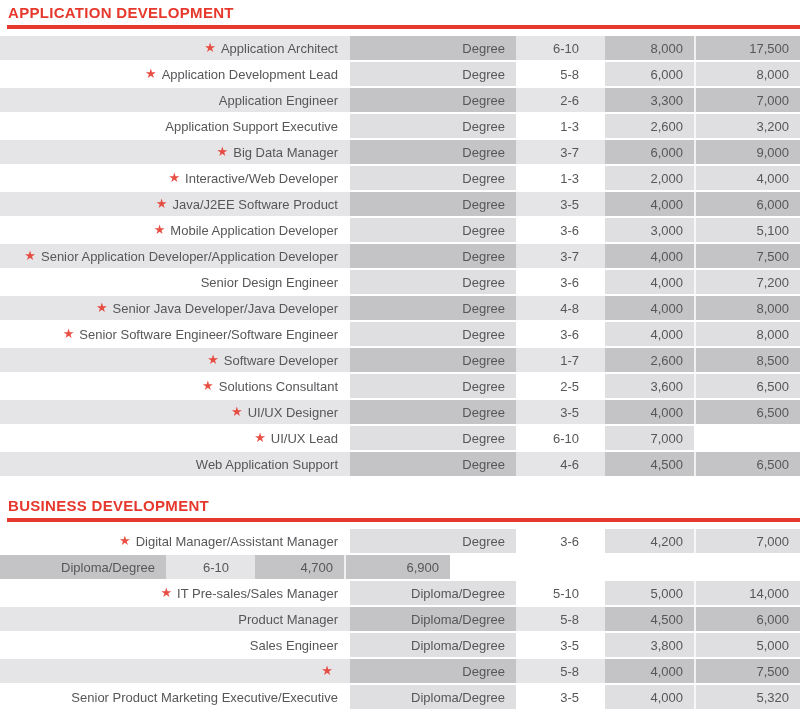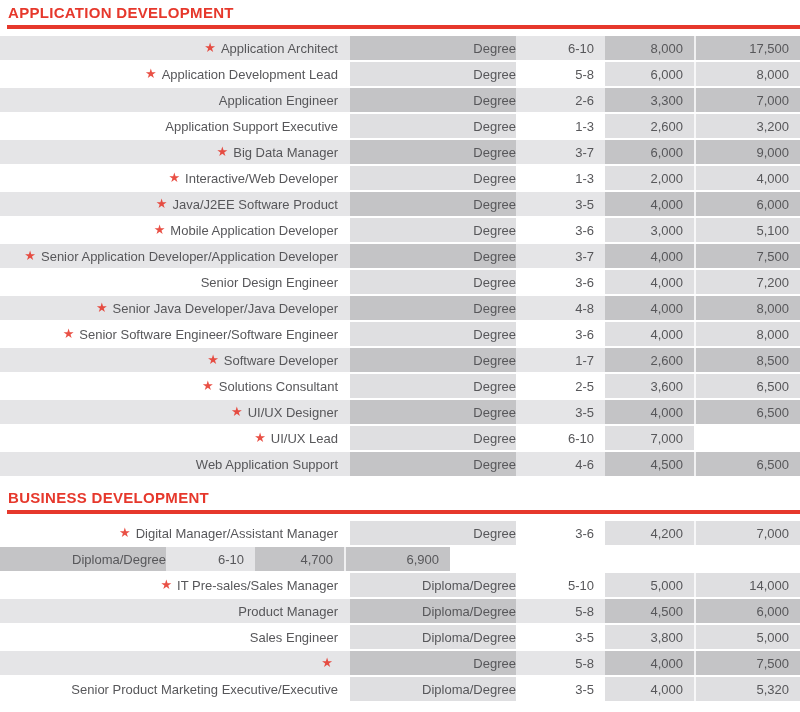--- a/index.html
+++ b/index.html
@@ -10,21 +10,21 @@
   body {
     width: 800px;
     height: 712px;
     overflow: hidden;
     font-family: "Liberation Sans", sans-serif;
     -webkit-font-smoothing: antialiased;
   }
   #sections { width: 800px; }
 
   .section { width: 800px; }
-  .section + .section { margin-top: 9px; }
+  .section + .section { margin-top: 17px; }
 
   .section-title {
     margin: 0 0 0 8px;
     padding-top: 4px;
     font-size: 15px;
     line-height: 17px;
     font-weight: bold;
     letter-spacing: 0.3px;
     color: var(--accent, #e6382c);
   }
@@ -45,22 +45,22 @@
   }
   .cell {
     display: flex;
     align-items: center;
     justify-content: flex-end;
     height: 24px;
     box-sizing: border-box;
     white-space: nowrap;
   }
   .c-title { width: 350px; padding-right: 12px; }
-  .c-qual  { width: 166px; }
-  .c-exp   { width: 89px;  padding-right: 11px; }
+  .c-qual  { width: 166px; padding-right: 11px; }
+  .c-exp   { width: 89px;  padding-right: 26px; }
   .c-min   { width: 89px;  padding-right: 11px; }
   .c-max   { width: 106px; padding-right: 11px; border-left: 2px solid rgba(255,255,255,0.75); }
 
   
   .row.shaded .c-title, .row.shaded .c-exp { background: #e5e5e7; }
   .row.shaded .c-qual, .row.shaded .c-min, .row.shaded .c-max { background: #c4c4c6; }
 
   
   .row.plain .c-title, .row.plain .c-exp { background: #ffffff; }
   .row.plain .c-qual, .row.plain .c-min, .row.plain .c-max { background: #dfdfe1; }

